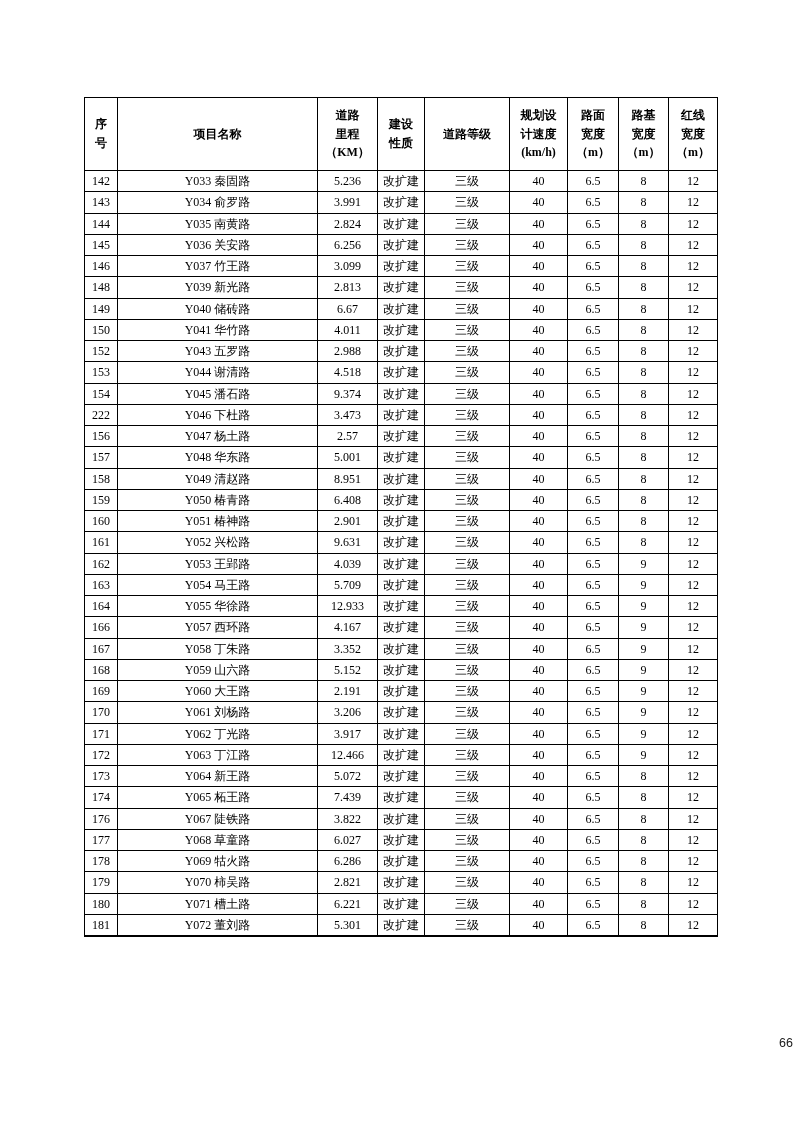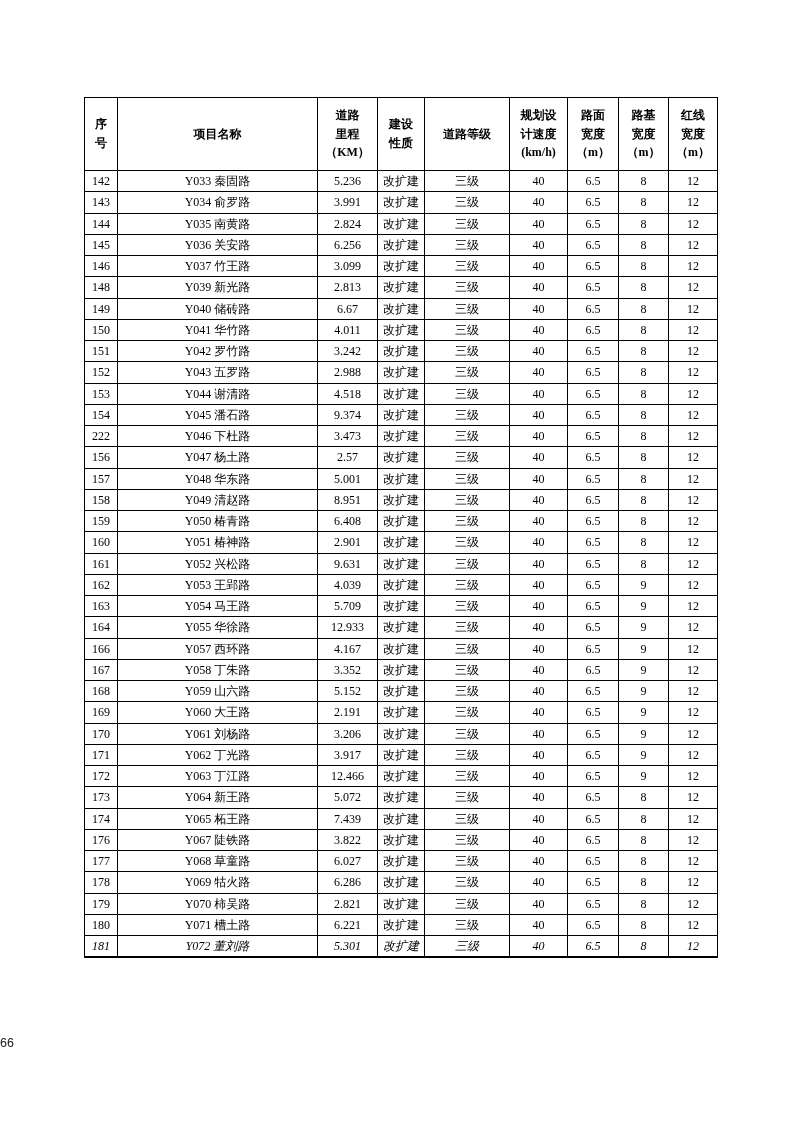--- a/index.html
+++ b/index.html
@@ -48,28 +48,27 @@
     font-weight: bold;
     line-height: 1.55;
   }
   table.road-table tbody td {
     height: 20.25px;
     font-size: 12px;
     line-height: 20px;
   }
   table.road-table tbody tr:last-child td {
     border-bottom-width: 2px;
-    font-style: italic;
   }
   .page-number {
     position: absolute;
     left: 0;
     top: 1036px;
     width: 100%;
-    text-align: left;
+    text-align: right;
     font-size: 12.5px;
     font-family: "Liberation Sans", "DejaVu Sans", sans-serif;
     color: #1a1a1a;
   }
 </style>
 </head>
 <body>
 
 <div class="page">
 
@@ -181,31 +180,20 @@
           <td>Y041 华竹路</td>
           <td>4.011</td>
           <td>改扩建</td>
           <td>三级</td>
           <td>40</td>
           <td>6.5</td>
           <td>8</td>
           <td>12</td>
         </tr>
         <tr>
-          <td>151</td>
-          <td>Y042 罗竹路</td>
-          <td>3.242</td>
-          <td>改扩建</td>
-          <td>三级</td>
-          <td>40</td>
-          <td>6.5</td>
-          <td>8</td>
-          <td>12</td>
-        </tr>
-        <tr>
           <td>152</td>
           <td>Y043 五罗路</td>
           <td>2.988</td>
           <td>改扩建</td>
           <td>三级</td>
           <td>40</td>
           <td>6.5</td>
           <td>8</td>
           <td>12</td>
         </tr>

